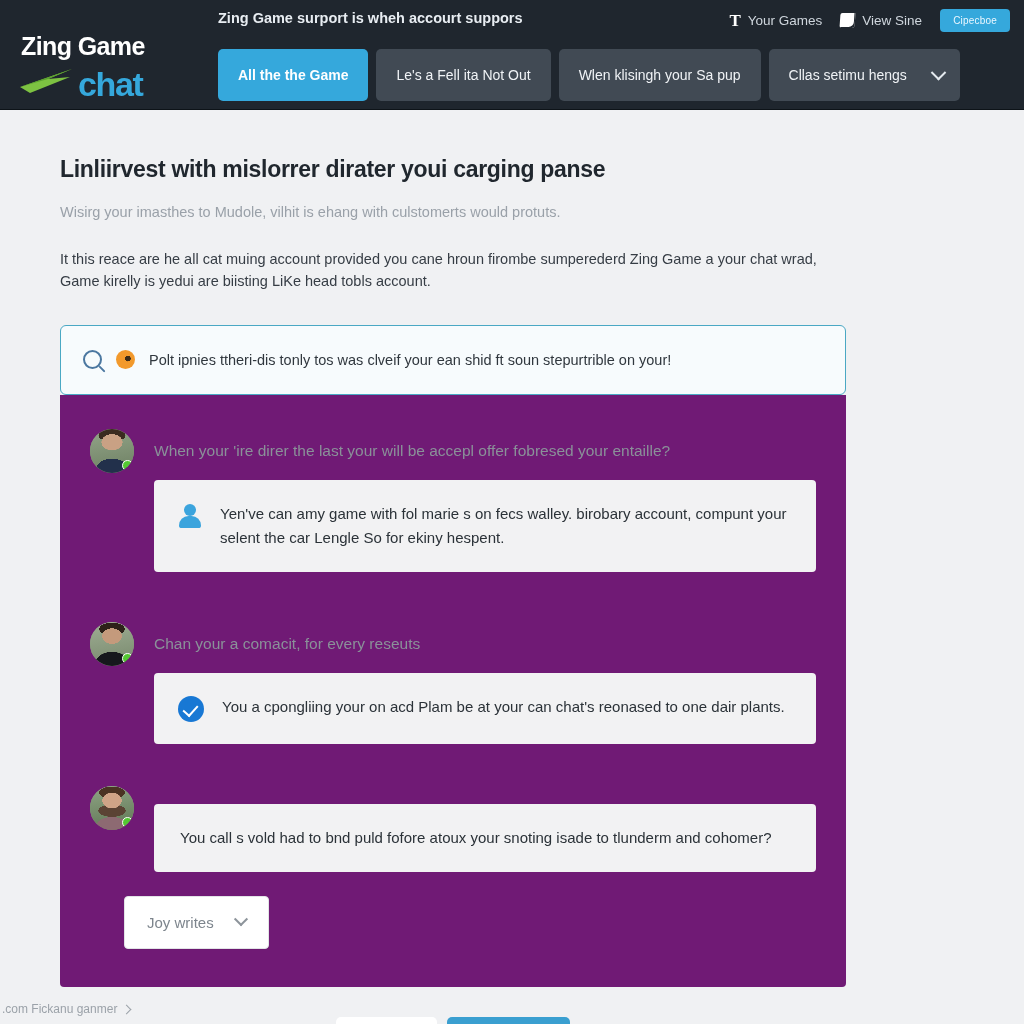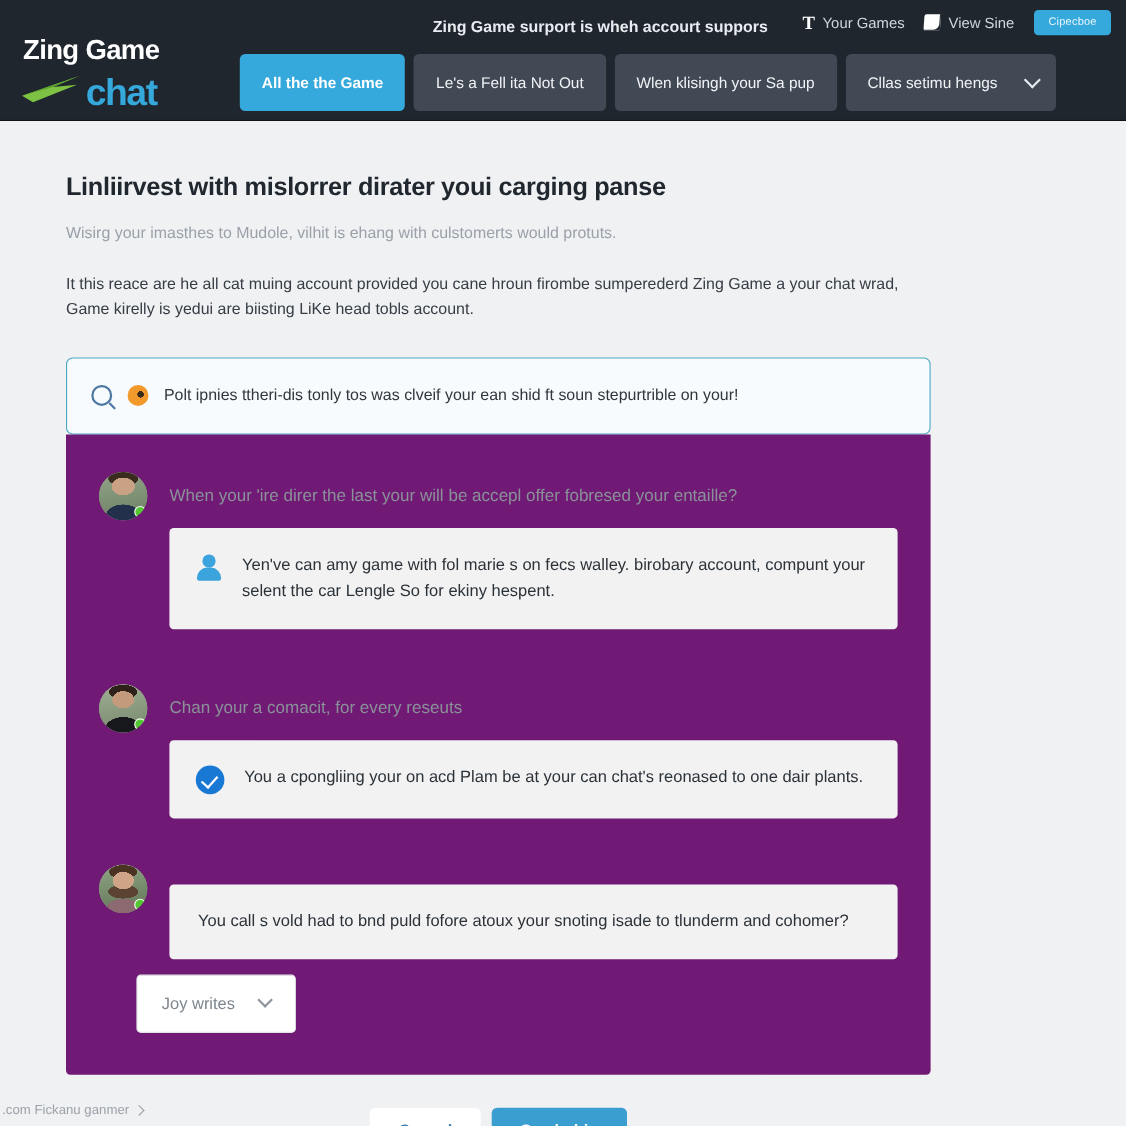--- a/index.html
+++ b/index.html
@@ -71,27 +71,27 @@
     padding: 6px 13px;
     border-radius: 4px;
     border: none;
     cursor: pointer;
     font-family: "Liberation Sans", sans-serif;
     letter-spacing: 0.2px;
   }
 
   .header-title {
     position: absolute;
-    top: 17px;
+    top: 10px;
     left: 218px;
     width: 480px;
     color: #e8edf2;
     font-size: 14.5px;
     font-weight: bold;
-    text-align: right;
+    text-align: left;
     white-space: nowrap;
     overflow: hidden;
   }
 
   .logo {
     position: absolute;
     left: 18px;
     top: 34px;
     width: 180px;
     line-height: 1;
@@ -366,21 +366,21 @@
     width: 7px; height: 12px;
     border-right: 2.6px solid #ffffff;
     border-bottom: 2.6px solid #ffffff;
     transform: rotate(42deg);
   }
 
   .spacer-lg { height: 50px; }
   .spacer-md { height: 42px; }
 
   .dropdown {
-    margin-top: 14px;
+    margin-top: 24px;
     margin-left: 64px;
     display: inline-flex;
     align-items: center;
     gap: 22px;
     background: #ffffff;
     border: 1px solid #e2e4e7;
     border-radius: 4px;
     padding: 17px 22px;
     cursor: pointer;
     box-shadow: 0 1px 1px rgba(0,0,0,0.03);

